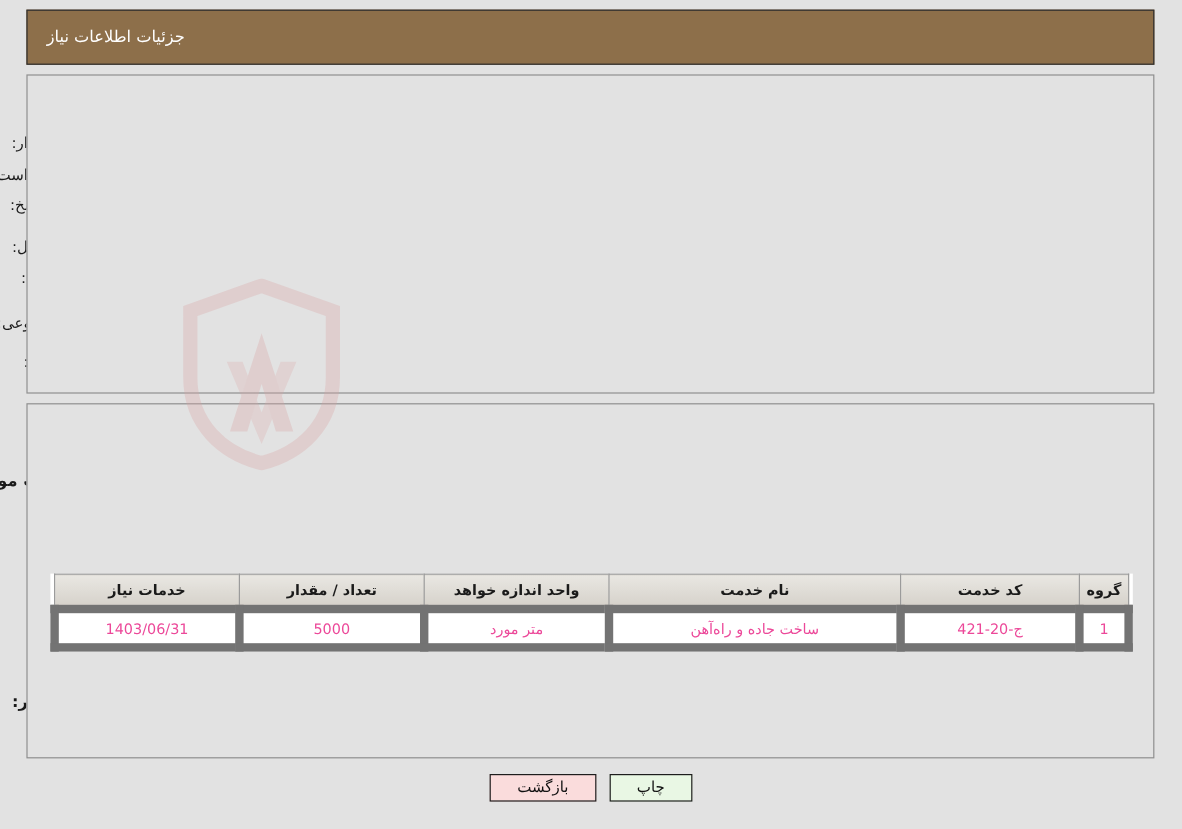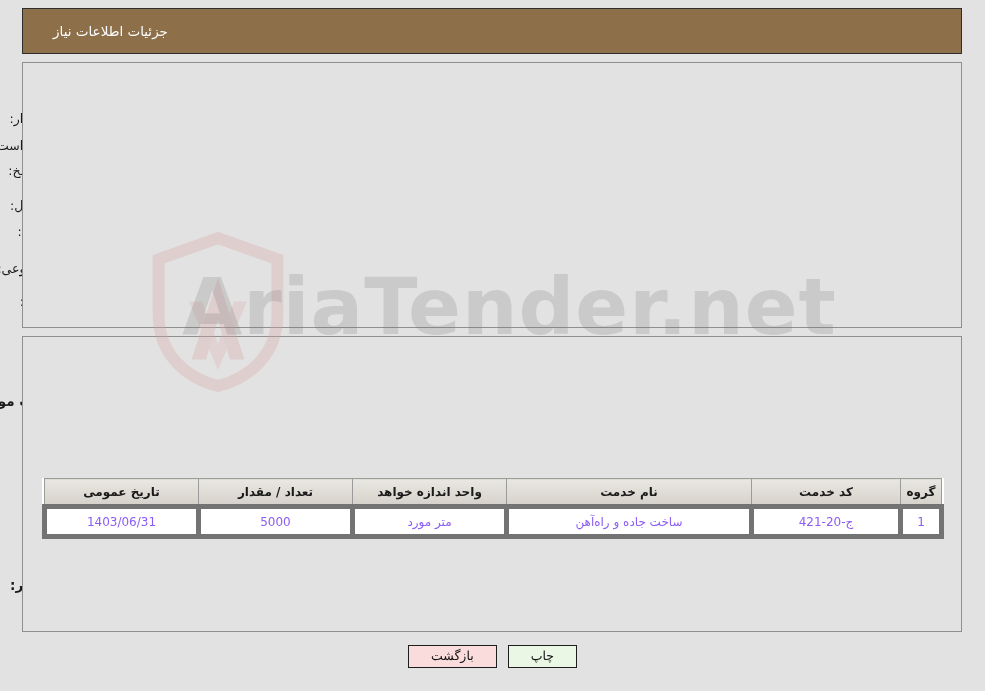--- a/index.html
+++ b/index.html
@@ -59,21 +59,21 @@
     color: #ffffff;
     font-size: 13.5px;
     display: flex;
     align-items: center;
     justify-content: flex-start;
     padding-right: 0;
     z-index: 2;
   }
   .title-bar span {
     margin-right: auto;
-    padding-left: 30px;
+    padding-left: 16px;
   }
 
   
   .panel {
     position: absolute;
     background: #e2e2e2;
     border: 1px solid #8f8f8f;
     box-sizing: border-box;
     z-index: 2;
   }
@@ -173,23 +173,23 @@
     background: linear-gradient(to bottom, #e9e7e2 0%, #d6d2cb 100%);
     border: 1px solid #9b9b9b;
     font-size: 12px;
     font-weight: bold;
     color: #1a1a1a;
     height: 25px;
     padding: 0 4px;
     text-align: center;
   }
   .tbl td {
-    border: 5px solid #737373;
+    border: 7px solid #737373;
     font-size: 12px;
-    color: #8b5cf6;
+    color: #ec4899;
     height: 25px;
     padding: 0 4px;
     text-align: center;
     background: #ffffff;
   }
   .tbl td.ltr { direction: ltr; }
 
   
   .btnbar {
     position: absolute;
@@ -286,21 +286,21 @@
   <div class="fld right" style="right:173px; top:432px; width:670px; height:21px; line-height:19px;">ساختمان</div>
 
   <table class="tbl">
     <thead>
       <tr>
         <th style="width:32px;">گروه</th>
         <th style="width:140px;">کد خدمت</th>
         <th>نام خدمت</th>
         <th style="width:145px;">واحد اندازه خواهد</th>
         <th style="width:145px;margin-left:16px;">تعداد / مقدار</th>
-        <th style="width:145px;">تاریخ عمومی</th>
+        <th style="width:145px;">خدمات نیاز</th>
       </tr>
     </thead>
     <tbody>
       <tr>
         <td>1</td>
         <td class="ltr">ج-20-421</td>
         <td>ساخت جاده و راه‌آهن</td>
         <td>متر مورد</td>
         <td class="ltr">5000</td>
         <td class="ltr">1403/06/31</td>
@@ -321,16 +321,15 @@
     <button class="btn back">بازگشت</button>
     <button class="btn print">چاپ</button>
   </div>
 
   <div class="watermark">
     <svg class="wm-shield" viewBox="0 0 100 120">
       <path d="M50 4 L95 20 L95 62 C95 92 74 110 50 116 C26 110 5 92 5 62 L5 20 Z" fill="none" stroke="#d9a3a3" stroke-width="9"></path>
       <path d="M50 34 L30 96 L41 96 L50 66 L59 96 L70 96 Z" fill="#d9a3a3"></path>
       <path d="M28 52 L50 104 L72 52 L62 52 L50 84 L38 52 Z" fill="#d9a3a3" opacity="0.85"></path>
     </svg>
-    <div class="wm-text">AriaTender.net</div>
   </div>
 
 </div>
 
 </body></html>

